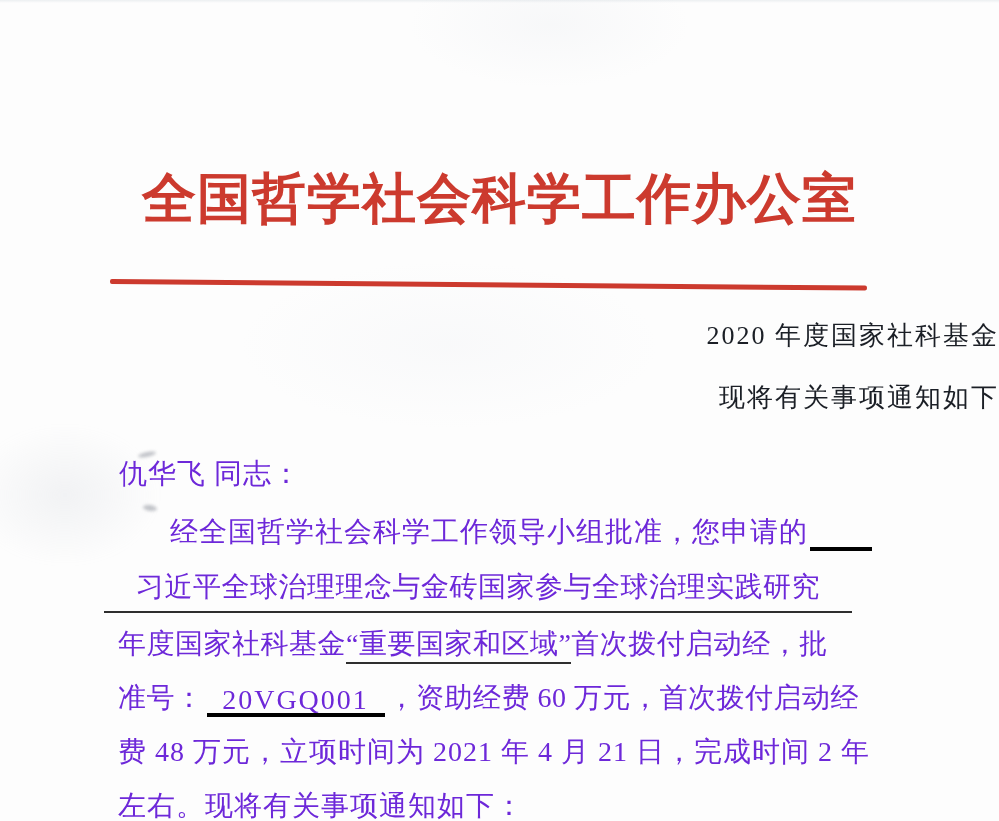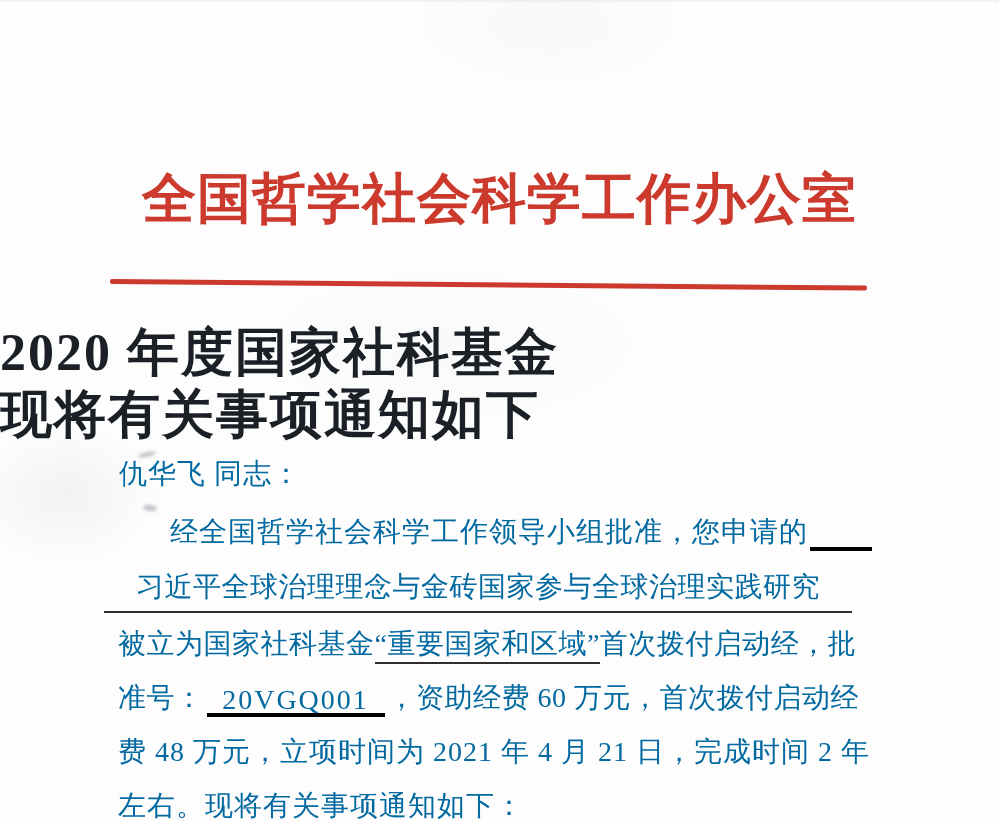--- a/index.html
+++ b/index.html
@@ -49,30 +49,30 @@
   .red-rule {
     position: absolute; top: 279px; left: 110px;
     width: 757px; height: 5px;
     background: var(--accent, #cc3a2e);
     transform: rotate(0.5deg);
     transform-origin: left center;
     border-radius: 2px;
   }
   .doc-title {
     position: absolute; left: 0; width: 100%;
-    text-align: left;
+    text-align: right;
     color: #1b1f26;
-    font-size: 52px; font-weight: bold;
+    font-size: 26px; font-weight: normal;
     letter-spacing: 2px;
     white-space: nowrap;
   }
   .doc-title-1 { top: 318px; }
   .doc-title-2 { top: 380px; }
 
-  .body-text { color: #0369a1; font-size: 28px; }
+  .body-text { color: #6d28d9; font-size: 28px; }
   .salutation {
     position: absolute; left: 119px; top: 455px;
     letter-spacing: 1px; white-space: nowrap;
   }
   .body-line {
     position: absolute; left: 118px;
     letter-spacing: 1px; white-space: nowrap;
   }
   .line-request { top: 513px; left: 170px; }
   .line-project {
@@ -126,21 +126,21 @@
 
   <div class="body-text salutation">仇华飞 同志：</div>
 
   <div class="body-text body-line line-request">
     <span>经全国哲学社会科学工作领导小组批准，您申请的</span><span class="blank short-blank"></span>
   </div>
 
   <div class="body-text body-line line-project">习近平全球治理理念与金砖国家参与全球治理实践研究</div>
 
   <div class="body-text body-line line-approved">
-    <span>被立为国家社科基金</span><span class="quoted-underline">“重要国家和区域”</span><span>首次拨付启动经，批</span>
+    <span>年度国家社科基金</span><span class="quoted-underline">“重要国家和区域”</span><span>首次拨付启动经，批</span>
   </div>
 
   <div class="body-text body-line line-number">
     <span>准号：</span><span class="blank number-blank">20VGQ001</span><span>，资助经费 60 万元，首次拨付启动经</span>
   </div>
 
   <div class="body-text body-line line-funding">费 48 万元，立项时间为 2021 年 4 月 21 日，完成时间 2 年</div>
 
   <div class="body-text body-line line-closing">左右。现将有关事项通知如下：</div>
 

